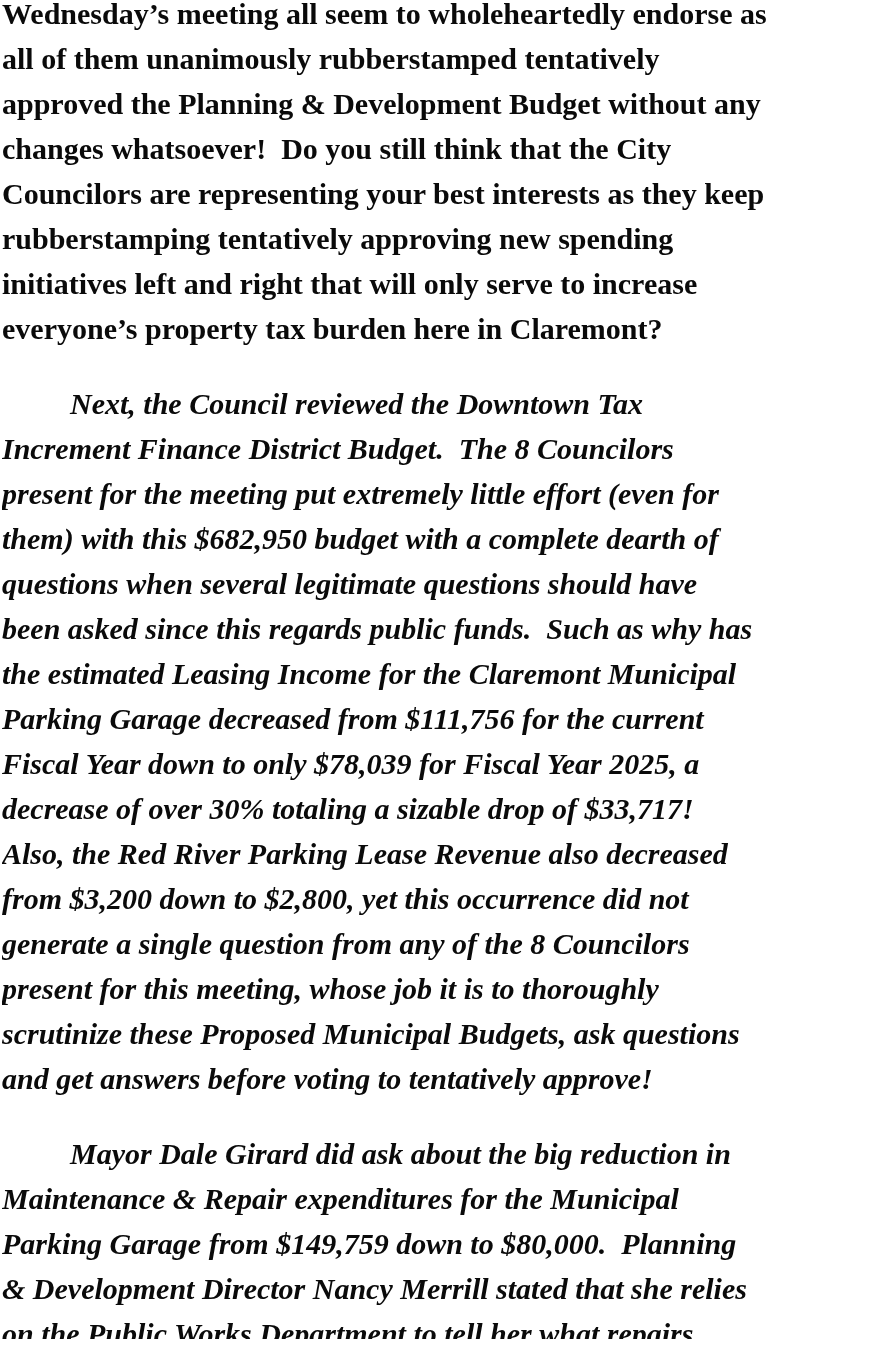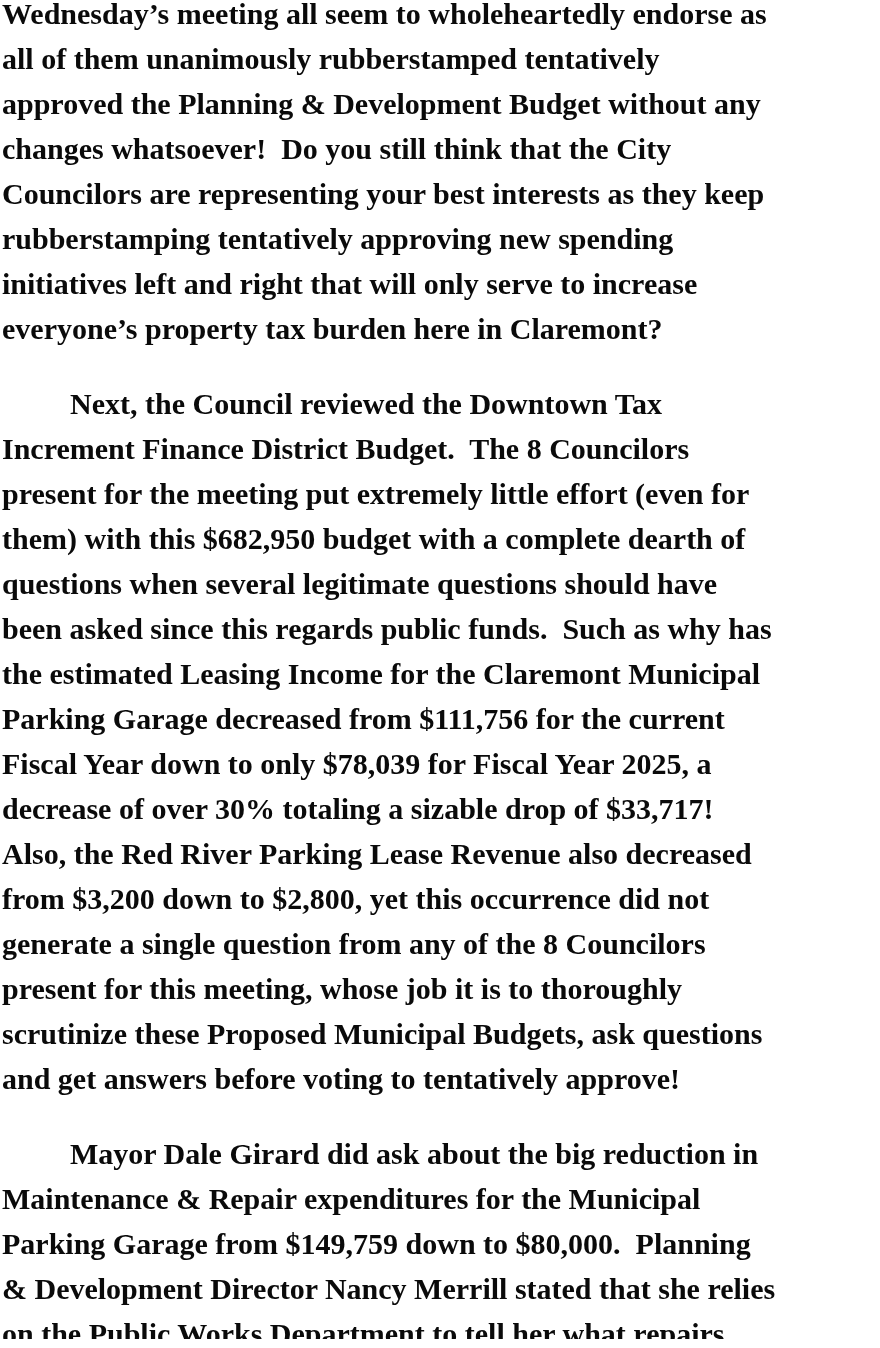--- a/index.html
+++ b/index.html
@@ -29,20 +29,21 @@
   .para {
     margin: 0 0 30px 0;
     white-space: pre;      
     overflow: hidden;
   }
   .para:last-child {
     margin-bottom: 0;
   }
   .para.indented {
     text-indent: 68px;     
+    font-style: italic;
   }
 </style>
 </head>
 <body>
 
 <div class="page">
   <div class="para">Wednesday’s meeting all seem to wholeheartedly endorse as
 all of them unanimously rubberstamped tentatively
 approved the Planning &amp; Development Budget without any
 changes whatsoever!  Do you still think that the City

